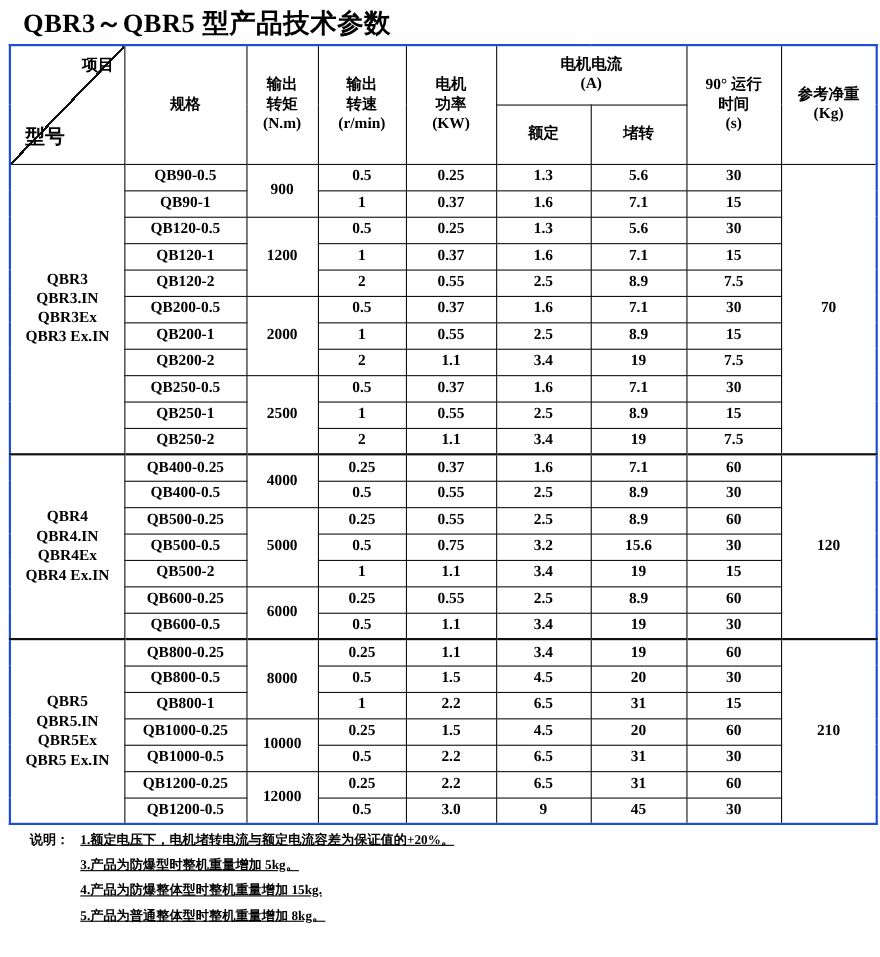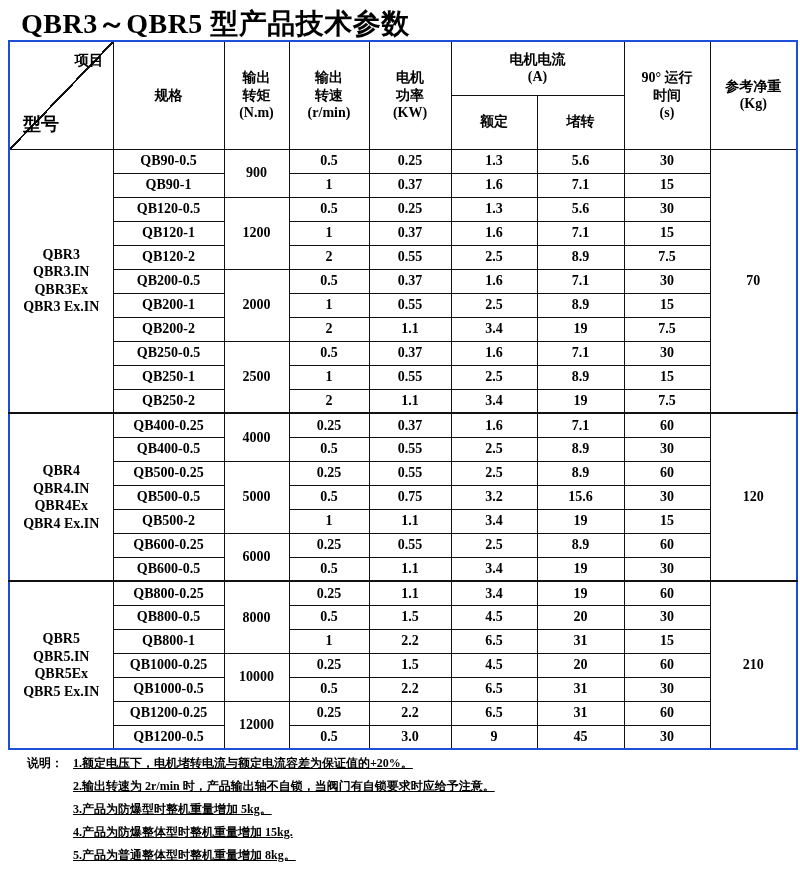--- a/index.html
+++ b/index.html
@@ -4,21 +4,21 @@
 <style>
   html, body { margin:0; padding:0; background:#ffffff; }
   body {
     width:800px; height:870px; position:relative;
     font-family:"Liberation Serif","DejaVu Serif",serif;
     font-weight:bold; color:#000;
   }
   .page { position:absolute; inset:0; }
   .title {
     position:absolute; left:21px; top:5px; margin:0;
-    font-size:28px; font-weight:bold; letter-spacing:0.5px;
+    font-size:24px; font-weight:bold; letter-spacing:0.5px;
   }
   table.spec {
     position:absolute; left:8px; top:40px; width:788px;
     border-collapse:collapse; table-layout:fixed;
     border:2px solid #1d4ed8;
   }
   table.spec th, table.spec td {
     border:1.5px solid #111; padding:0;
     text-align:center; vertical-align:middle;
     font-size:14px; font-weight:bold; line-height:1.25;
@@ -325,20 +325,19 @@
           <td class="num-cell">45</td>
           <td class="num-cell">30</td>
         </tr>
       </tbody>
   </table>
 
   <div class="notes">
     <span class="notes-label">说明：</span>
     <div class="notes-items">
         <div>1.额定电压下，电机堵转电流与额定电流容差为保证值的+20%。</div>
-        <div>2.输出转速为 2r/min 时，产品输出轴不自锁，当阀门有自锁要求时应给予注意。</div>
         <div>3.产品为防爆型时整机重量增加 5kg。</div>
         <div>4.产品为防爆整体型时整机重量增加 15kg.</div>
         <div>5.产品为普通整体型时整机重量增加 8kg。</div>
       </div>
   </div>
 
 </div>
 
 </body></html>

